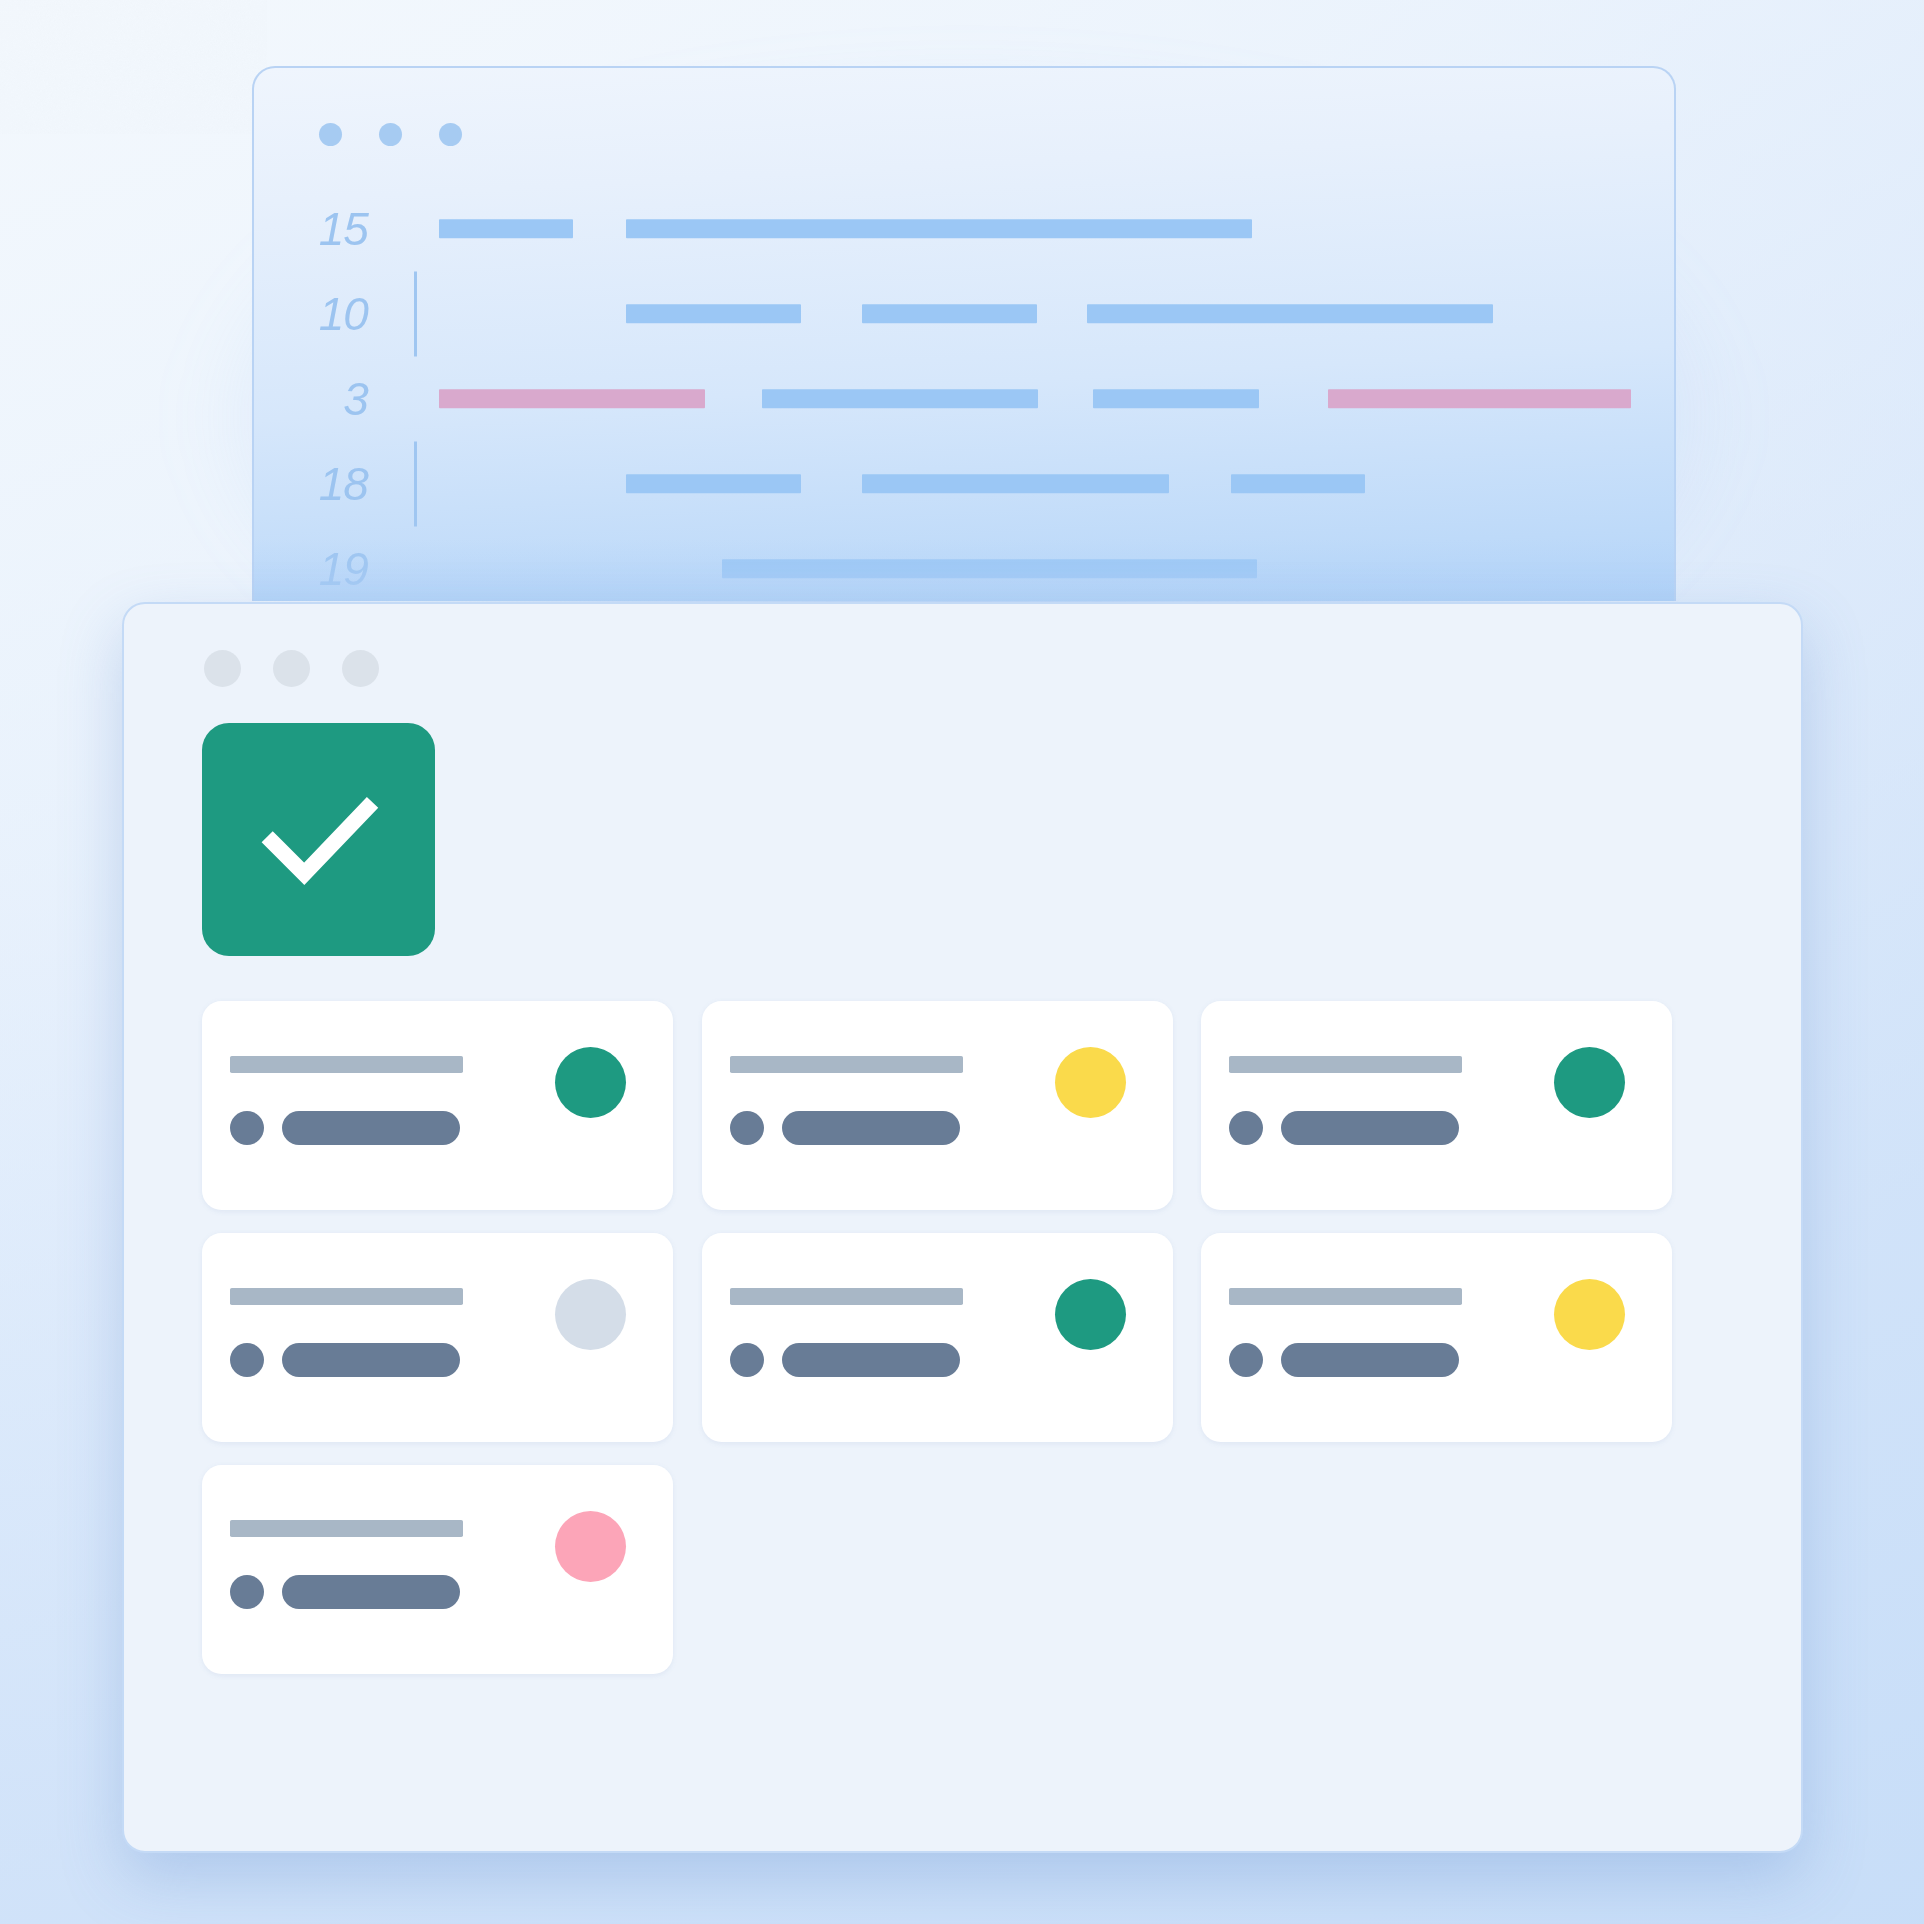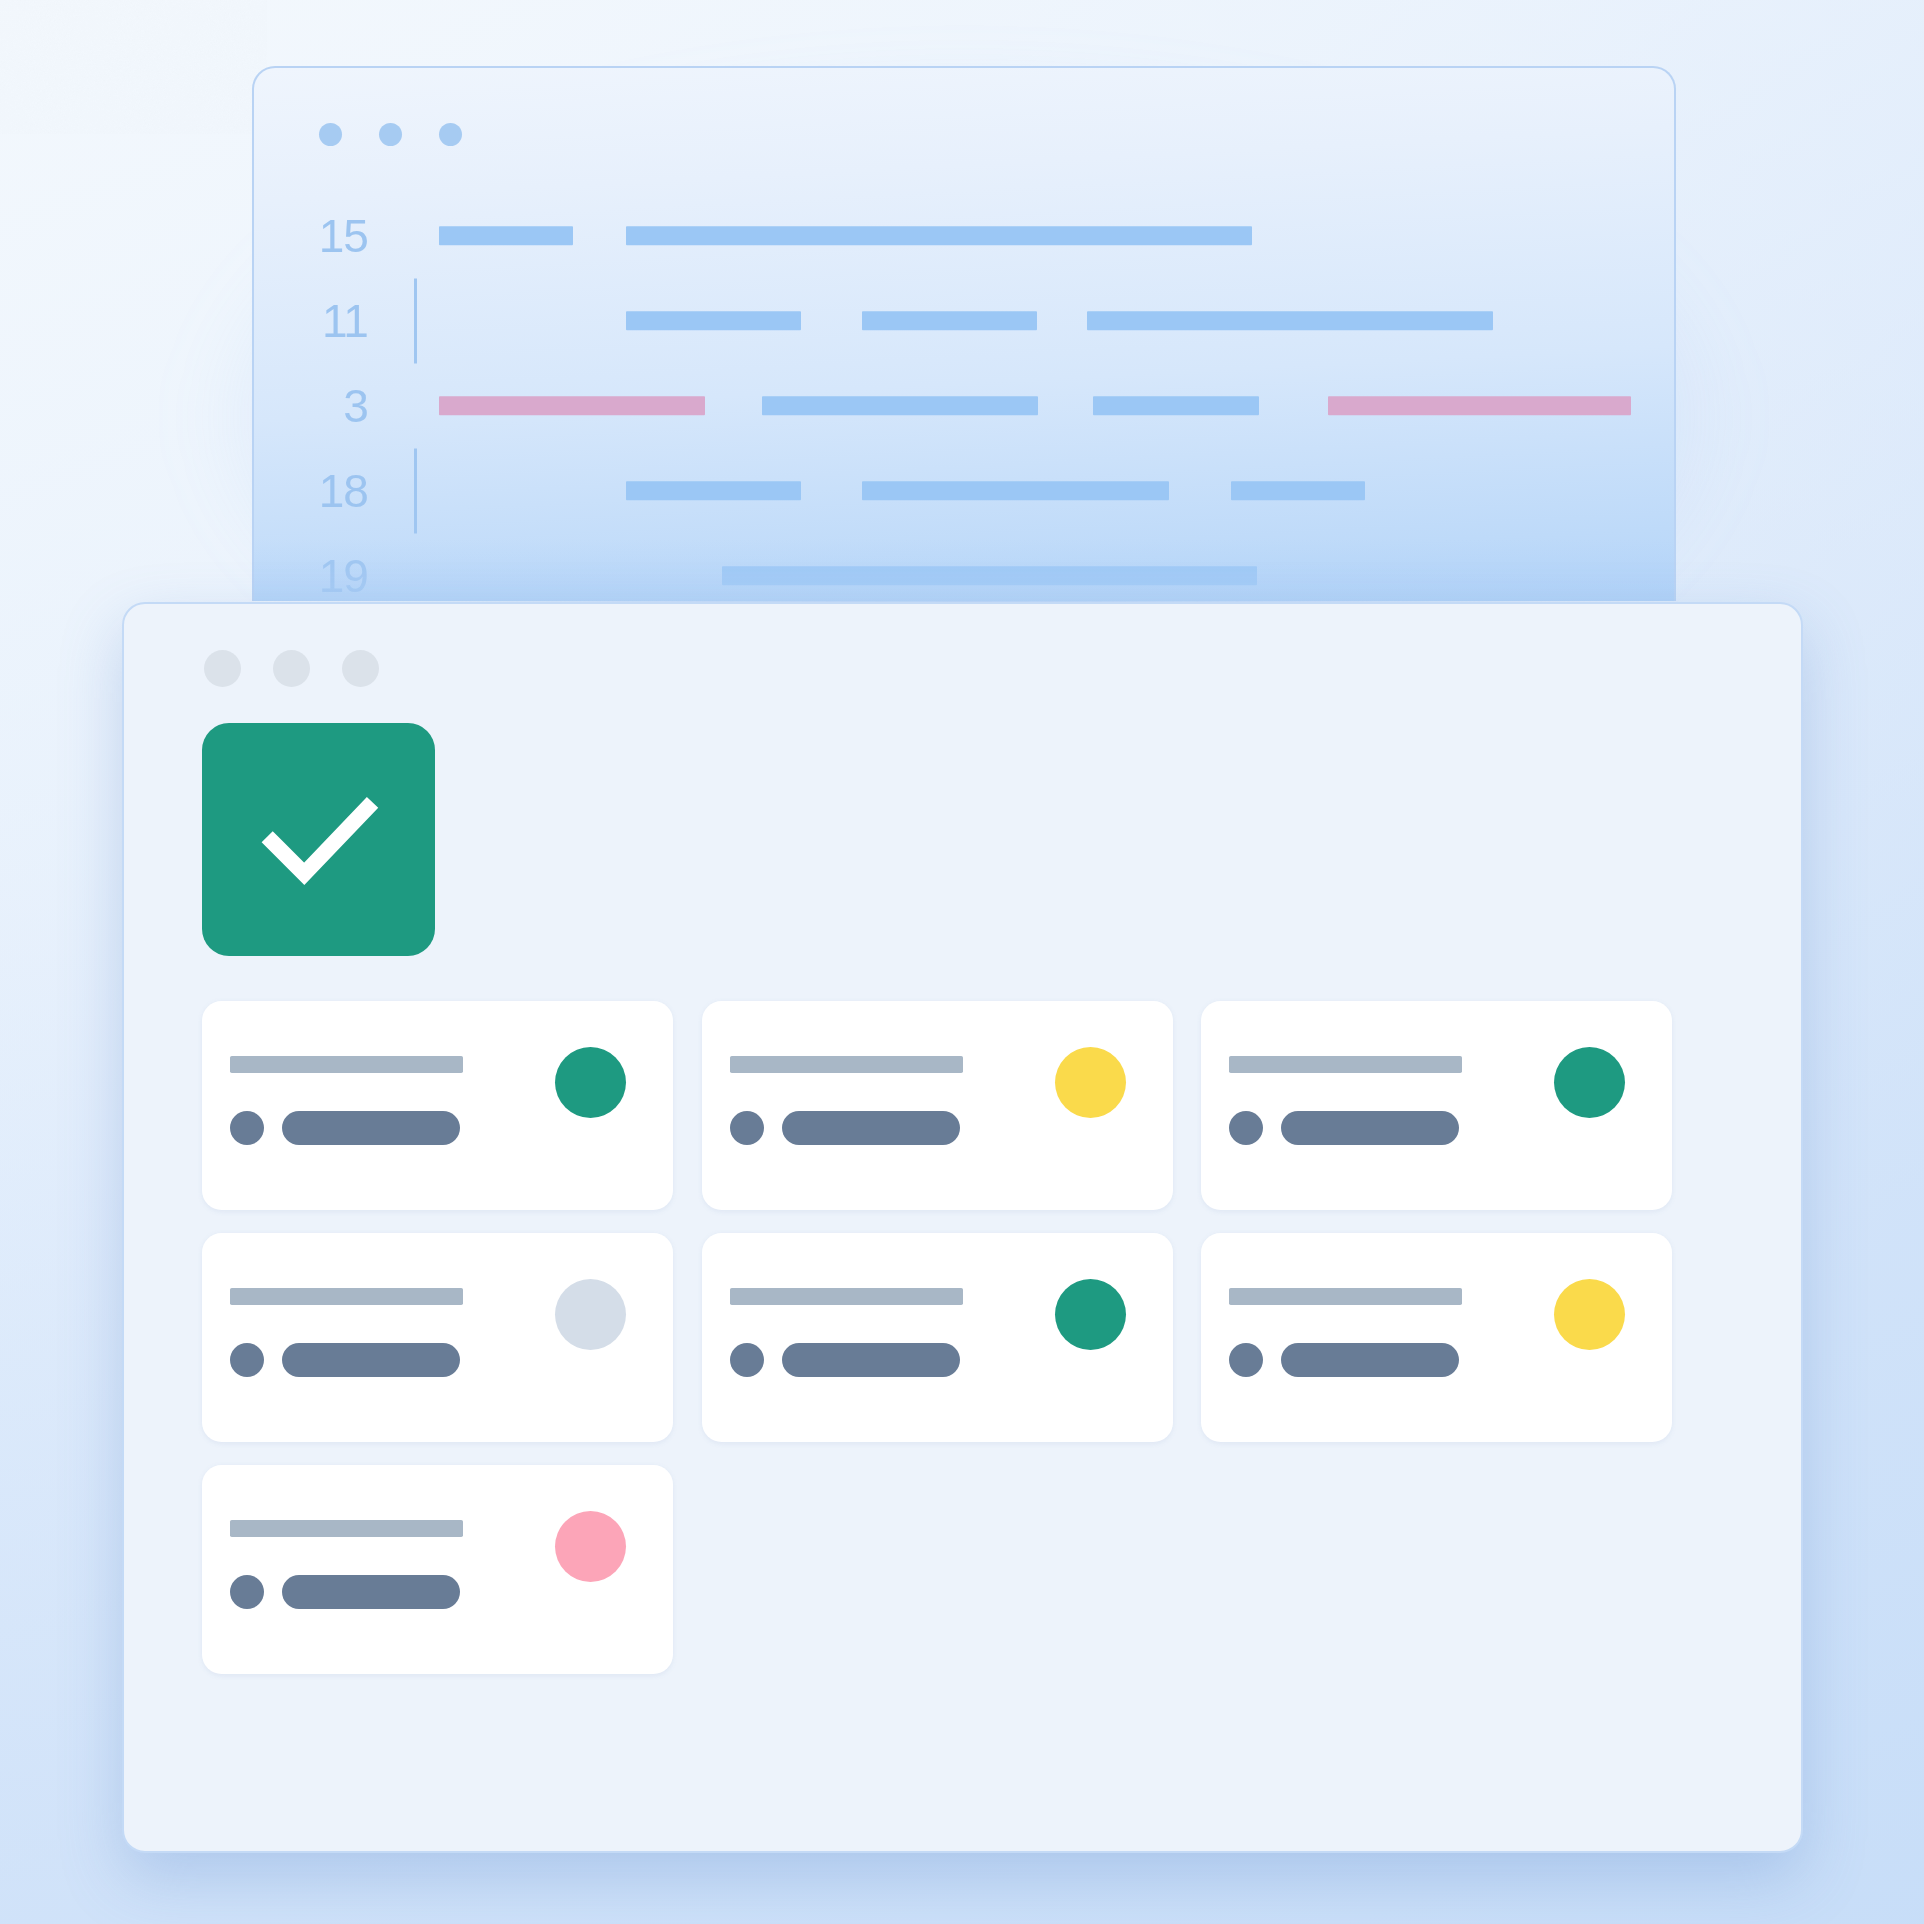--- a/index.html
+++ b/index.html
@@ -37,21 +37,21 @@
     position:absolute; inset:0;
     border-radius:23px 23px 0 0;
     border:2.7px solid #b9d3f4;
     border-bottom:none;
     background:linear-gradient(177deg,#eff5fd 0%,#e7f0fc 22%,#d6e7fb 58%,#bedaf9 88%,#b4d4f8 100%);
     overflow:hidden;
   }
   #code-dots { position:absolute; left:65px; top:55px; display:flex; gap:37px; }
   .code-dot { width:23px; height:23px; border-radius:50%; background:#a6cbf2; }
 
-  #code-lines { position:absolute; left:0; top:125px; right:0; }
+  #code-lines { position:absolute; left:0; top:118px; right:0;font-style:italic; }
   .code-row { position:relative; height:85px; }
   .line-no {
     position:absolute; left:50px; top:50%; transform:translateY(-50%);
     width:64px; text-align:right;
     font-size:46px; font-weight:400; color:#9cc4f0; letter-spacing:-0.9px;
     font-family:"Liberation Sans", sans-serif;
   }
   .indent-guide {
     position:absolute; left:160px; top:50%; width:2.7px; height:85px;
     background:#9fc6f1; transform:translateY(-50%);
@@ -133,21 +133,21 @@
       <span class="code-dot"></span>
       <span class="code-dot"></span>
     </div>
     <div id="code-lines">
         <div class="code-row">
           <div class="line-no">15</div>
           <div class="tok blue" style="left: 185px; width: 134px;"></div>
           <div class="tok blue" style="left: 372px; width: 626px;"></div>
         </div>
         <div class="code-row">
-          <div class="line-no">11</div>
+          <div class="line-no">10</div>
           <div class="indent-guide"></div>
           <div class="tok blue" style="left: 372px; width: 175px;"></div>
           <div class="tok blue" style="left: 608px; width: 175px;"></div>
           <div class="tok blue" style="left: 833px; width: 406px;"></div>
         </div>
         <div class="code-row">
           <div class="line-no">3</div>
           <div class="tok pink" style="left: 185px; width: 266px;"></div>
           <div class="tok blue" style="left: 508px; width: 276px;"></div>
           <div class="tok blue" style="left: 839px; width: 166px;"></div>

